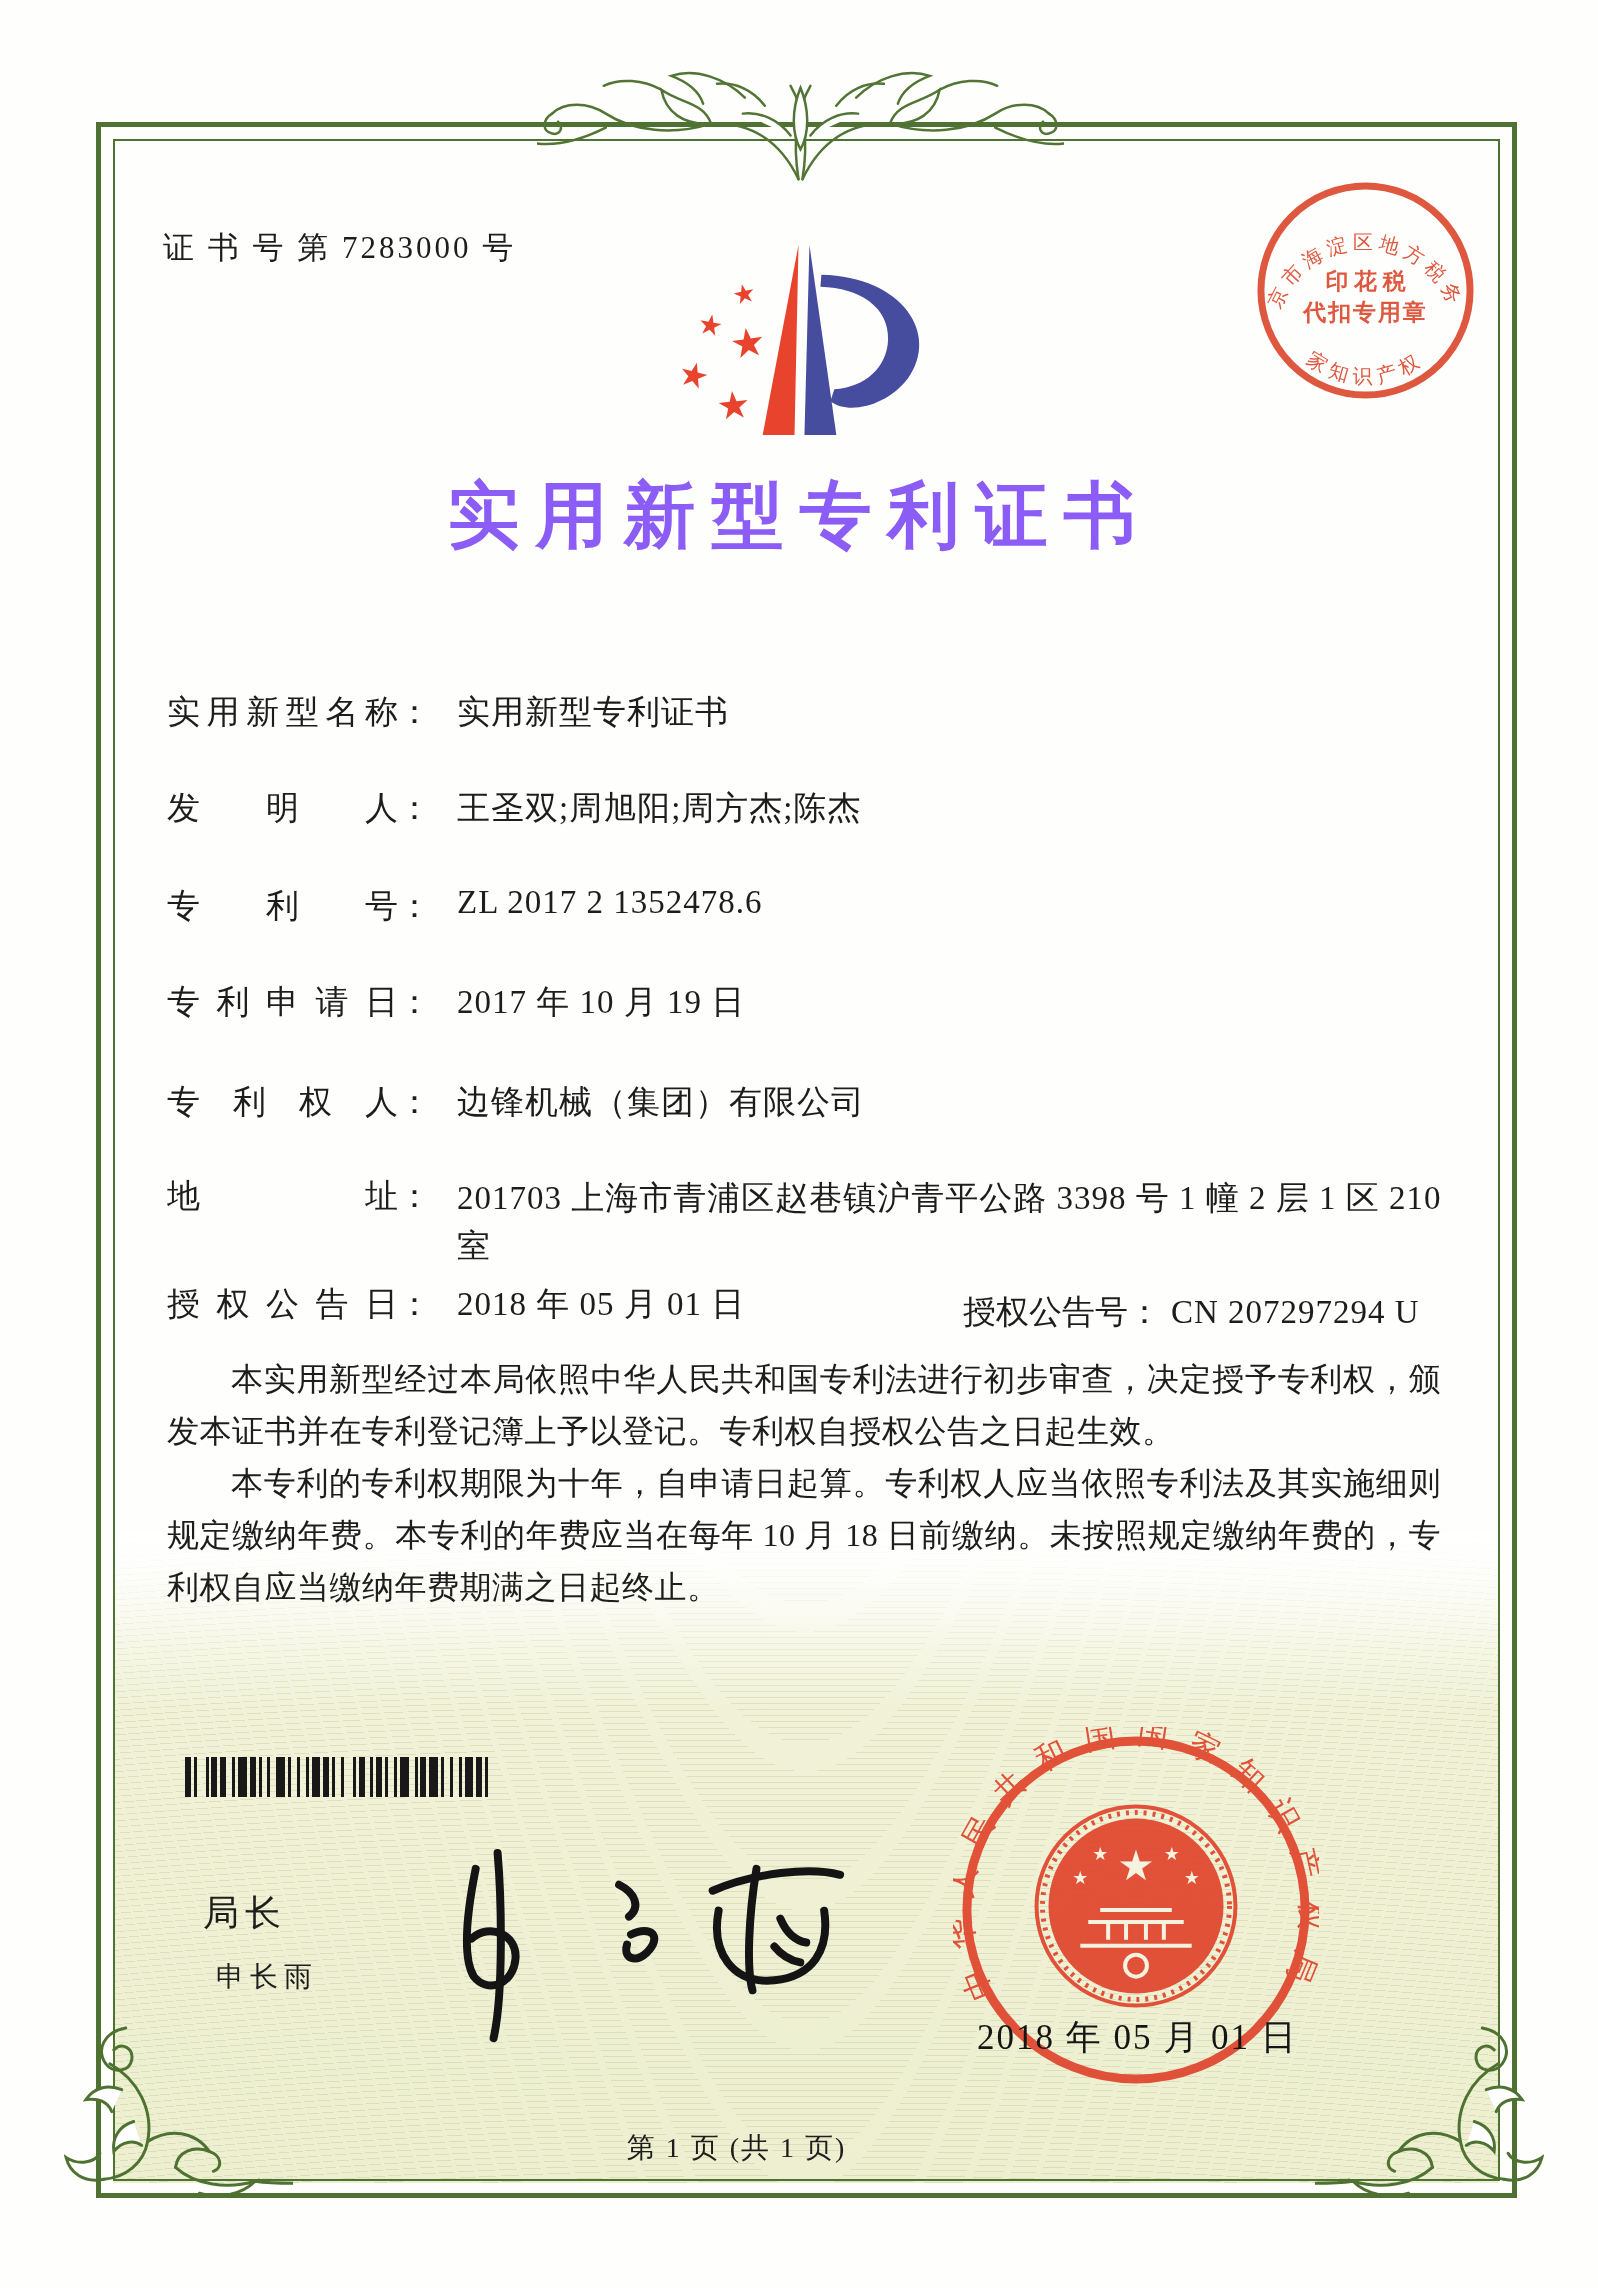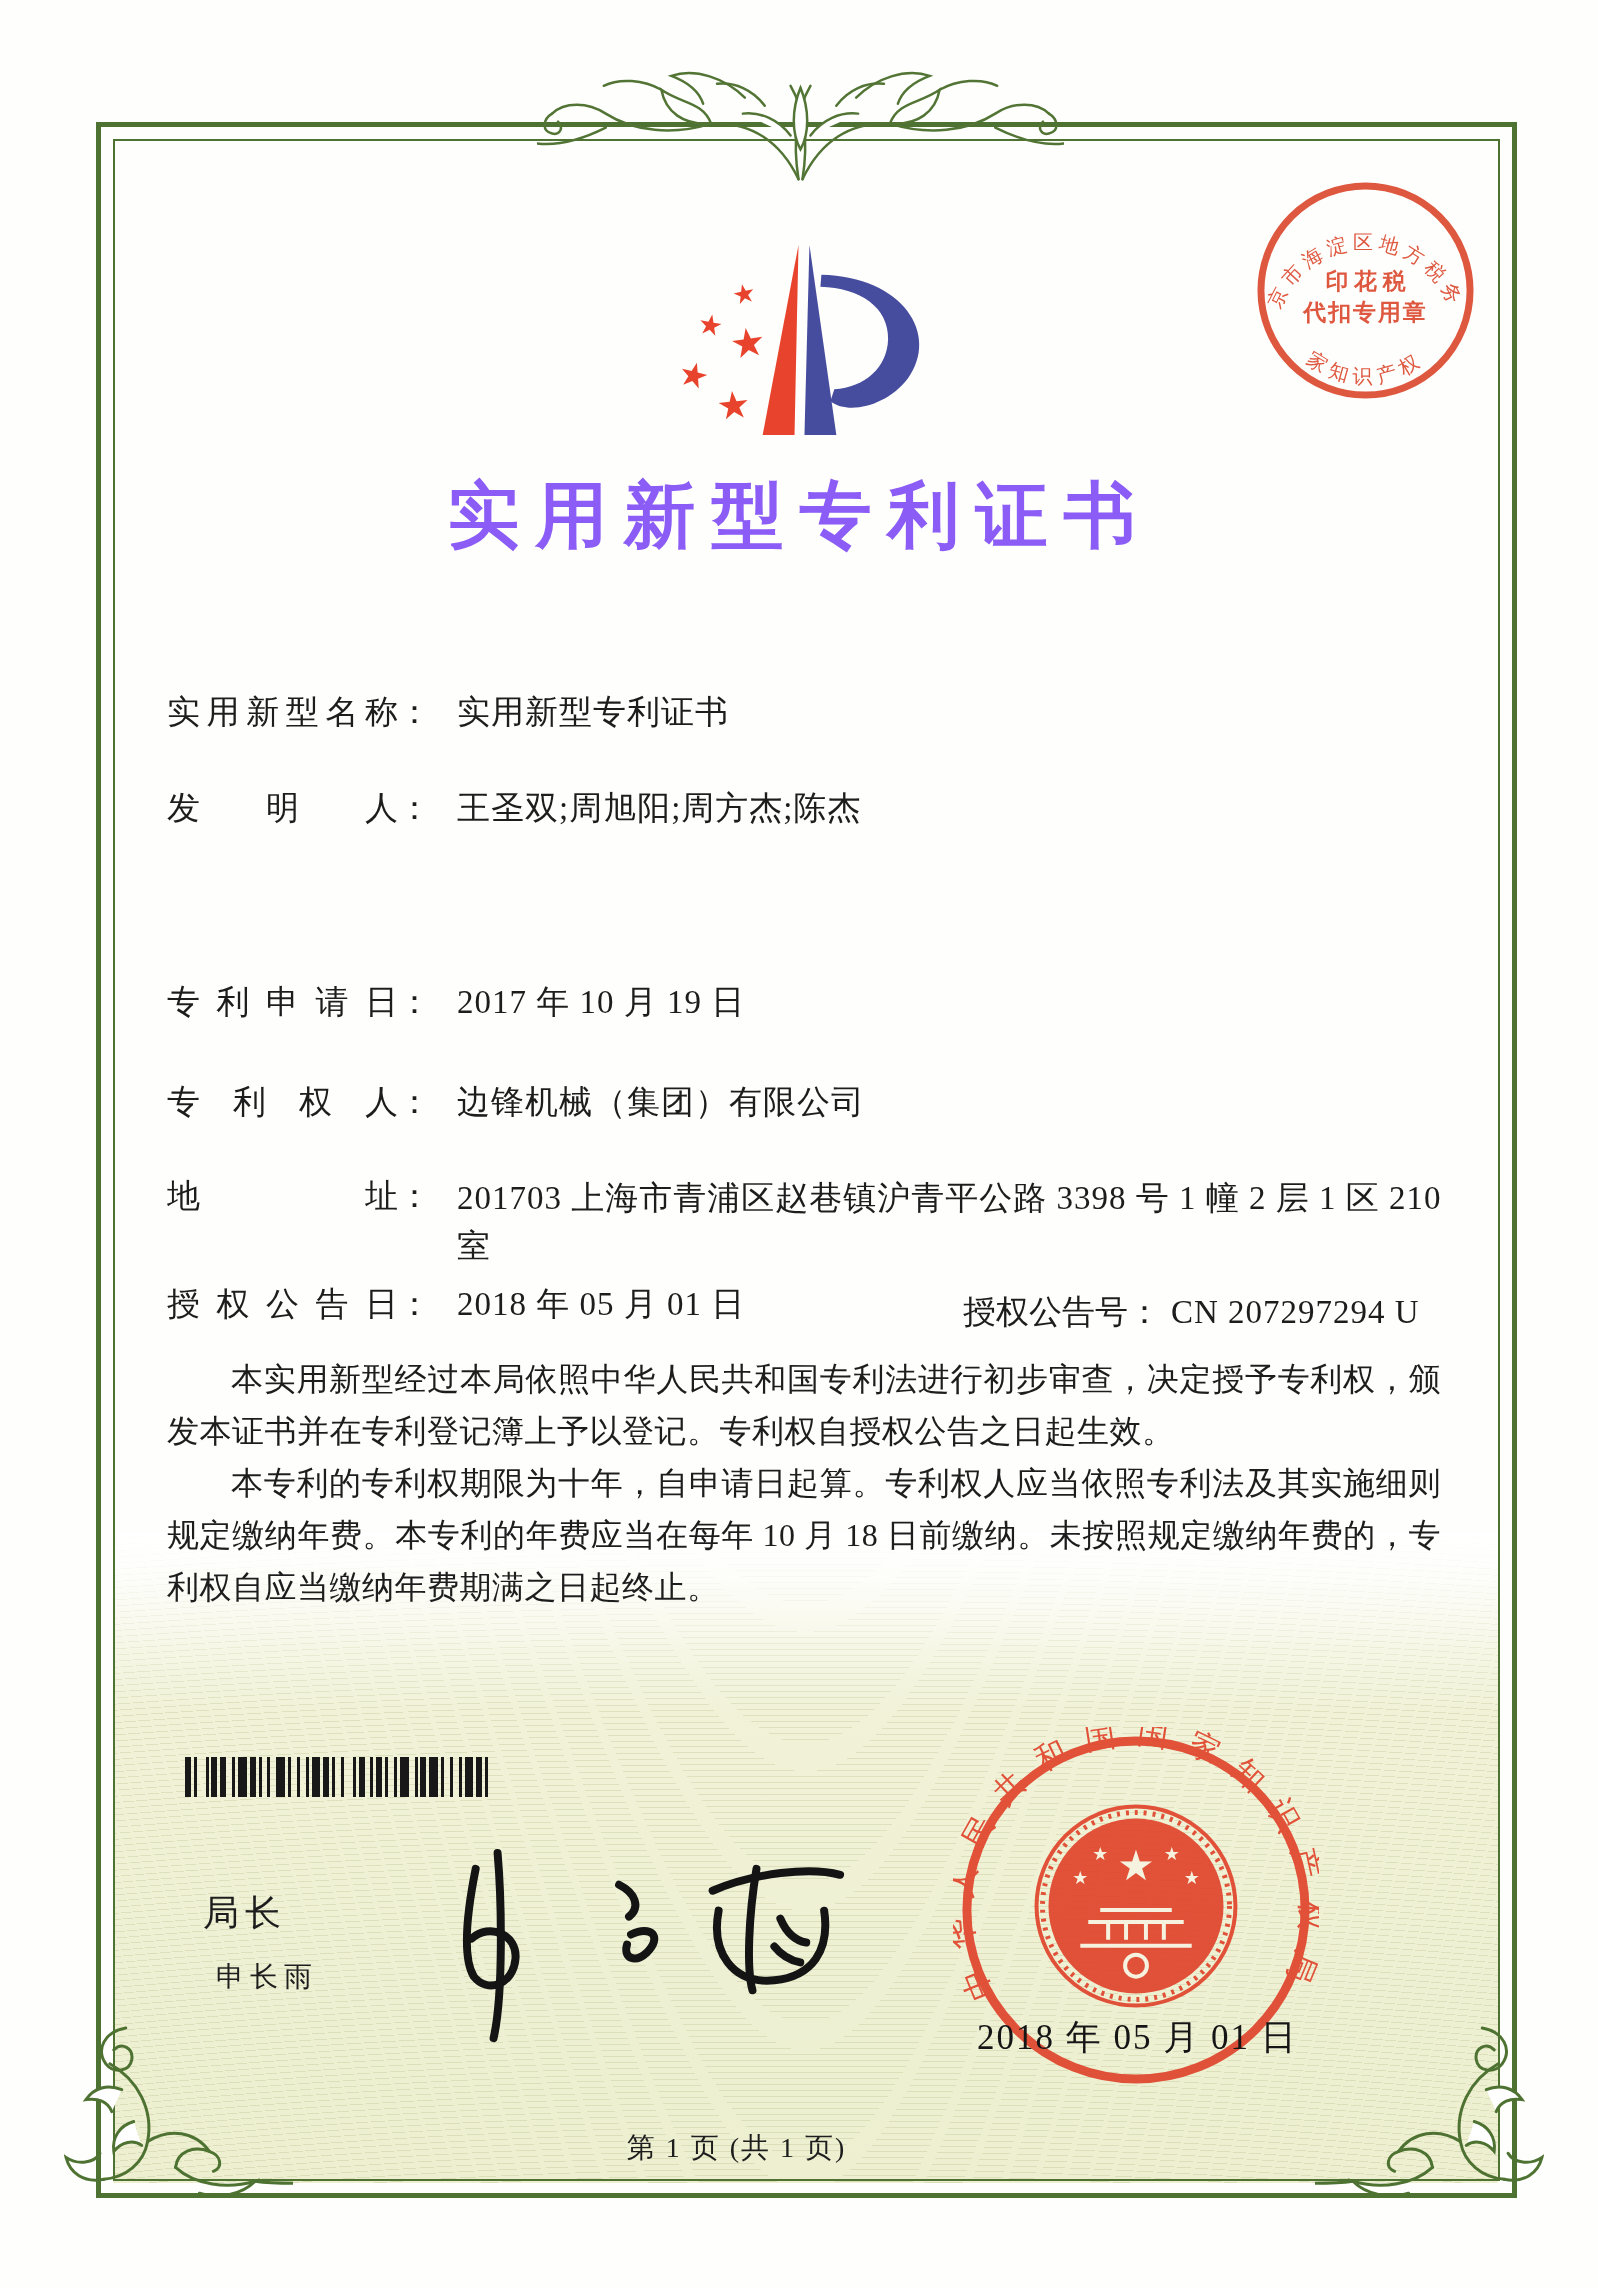--- a/index.html
+++ b/index.html
@@ -93,20 +93,21 @@
       <path d="M40,154 C20,158 6,148 2,132 C14,140 30,138 36,128"></path>
       <path d="M84,116 C106,102 132,106 146,126 C130,120 114,126 112,142"></path>
       <path d="M112,142 C132,160 164,164 192,156 C178,170 154,174 136,168"></path>
       <path d="M192,156 C206,158 220,158 230,158"></path>
       <path d="M146,126 C158,130 160,142 150,146"></path>
       <path d="M58,64 C44,58 30,62 22,74 C34,72 44,76 48,86" fill="#ffffff"></path>
       <path d="M70,96 C56,100 48,112 50,126 C58,116 70,114 78,120" fill="#ffffff"></path>
     </g>
   </svg>
 
+  <div class="cert-no">证 书 号 第 7283000 号</div>
 
   <svg class="cnipa-logo" width="299" height="221" viewBox="0 0 300 222">
     <polygon points="150,14 146,205 114,205" fill="#e8432c"></polygon>
     <polygon points="161,14 188,205 156,205" fill="#474d9e"></polygon>
     <path d="M173,44 C255,46 292,104 260,148 C239,176 200,185 182,171 L186,159
              C217,157 239,137 240,109 C241,77 212,57 172,56 Z" fill="#474d9e"></path>
     <g fill="#e8432c" font-family="'DejaVu Sans',sans-serif" text-anchor="middle">
       <text x="97" y="72" font-size="26" transform="rotate(-12 97 72)">★</text>
       <text x="60" y="104" font-size="28" transform="rotate(10 60 104)">★</text>
       <text x="101" y="126" font-size="40" transform="rotate(-8 101 126)">★</text>
@@ -131,20 +132,23 @@
     </text>
   </svg>
 
   <div class="title">实用新型专利证书</div>
 
   <div class="row row1">
     <span class="lbl">实用新型名称</span><span class="colon">：</span><span class="val">实用新型专利证书</span>
   </div>
   <div class="row row2">
     <span class="lbl">发明人</span><span class="colon">：</span><span class="val">王圣双;周旭阳;周方杰;陈杰</span>
+  </div>
+  <div class="row row3">
+    <span class="lbl">专利号</span><span class="colon">：</span><span class="val">ZL 2017 2 1352478.6</span>
   </div>
   <div class="row row4">
     <span class="lbl">专利申请日</span><span class="colon">：</span><span class="val">2017 年 10 月 19 日</span>
   </div>
   <div class="row row5">
     <span class="lbl">专利权人</span><span class="colon">：</span><span class="val">边锋机械（集团）有限公司</span>
   </div>
   <div class="row row6">
     <span class="lbl">地址</span><span class="colon">：</span><span class="val wrap">201703 上海市青浦区赵巷镇沪青平公路 3398 号 1 幢 2 层 1 区 210 室</span>
   </div>

